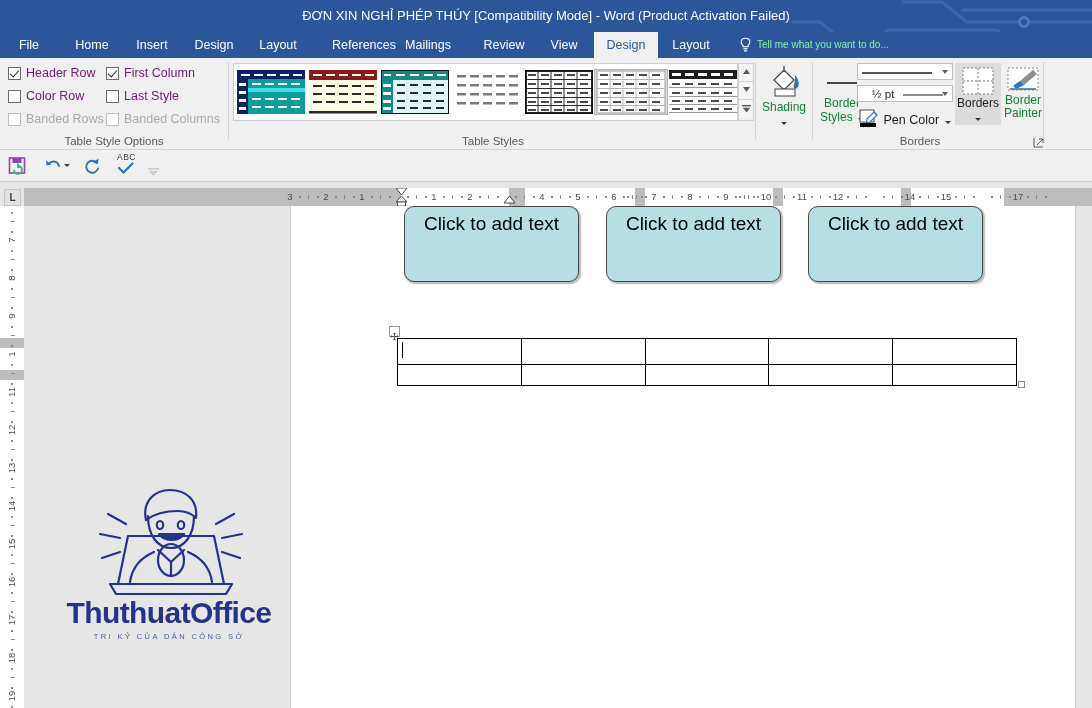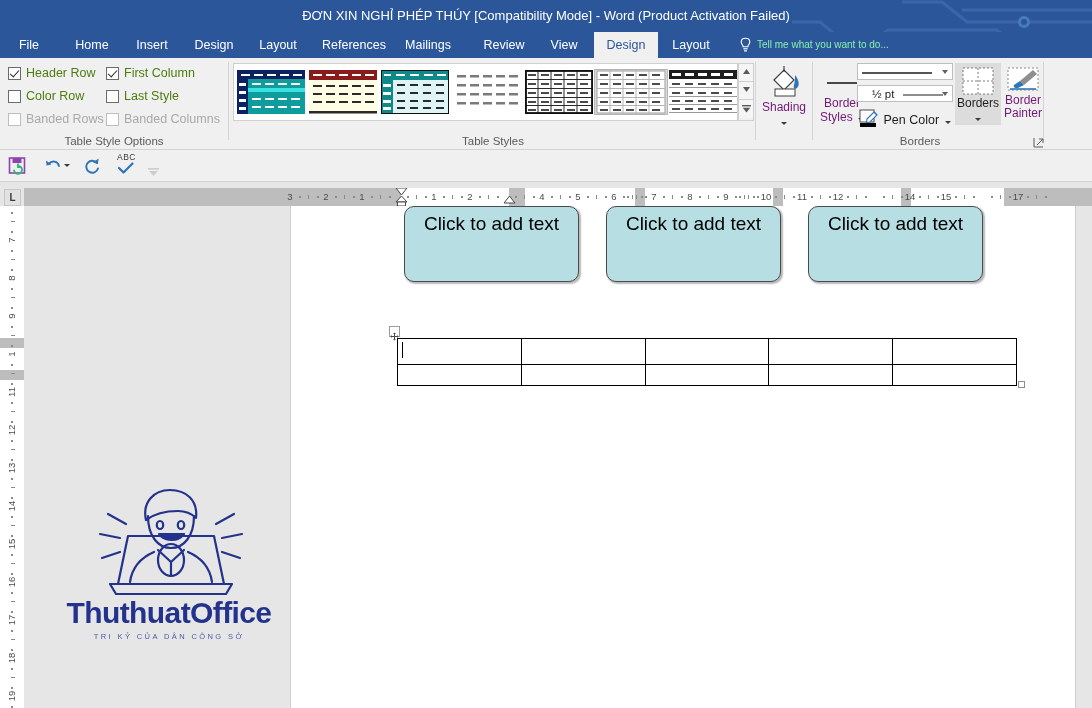--- a/index.html
+++ b/index.html
@@ -79,21 +79,21 @@
     border: 1px solid #6b6b6b; background: #ffffff;
     vertical-align: -2px; position: relative;
   }
   .chk.dim { border-color: #bdbdbd; }
   .chk.on::after {
     content: ""; position: absolute; left: 3px; top: 0px;
     width: 4px; height: 8px; border: solid #2a2a2a;
     border-width: 0 1.6px 1.6px 0; transform: rotate(42deg);
   }
   .chklabel {
-    display: inline-block; font-size: 12.5px; color: #4d7c0f;
+    display: inline-block; font-size: 12.5px; color: #701a75;
     margin-left: 5px; vertical-align: 1px;
   }
   .chklabel.dim { color: #a9a9a9; }
 
   
   .gallery {
     position: absolute; left: 233px; top: 63px; width: 505px; height: 58px;
     background: #ffffff; border: 1px solid #cfcfcf;
     overflow: hidden;
   }
@@ -108,21 +108,21 @@
     background: #f0f0f0; border: 1px solid #cfcfcf;
   }
   .gal-btn {
     position: absolute; left: 0; width: 14px; height: 18px;
     border-bottom: 1px solid #cfcfcf; background: #f5f5f5;
   }
   .gal-btn svg { display:block; margin: 5px auto 0; }
 
   
   .bigbtn {
-    position: absolute; text-align: center; font-size: 12px; color: #701a75;
+    position: absolute; text-align: center; font-size: 12px; color: #15803d;
   }
   .bigbtn .cap { display: block; line-height: 13px; }
   .caret-d {
     display: inline-block; width: 0; height: 0;
     border-left: 3.5px solid transparent; border-right: 3.5px solid transparent;
     border-top: 3.5px solid #3c3c3c;
   }
 
   
   .linebox {
@@ -284,21 +284,21 @@
       </g>
     </svg>
   </div>
 
   <div class="tabbar">
     <div class="tab" style="left:10px;width:38px;">File</div>
     <div class="tab" style="left:68px;width:48px;">Home</div>
     <div class="tab" style="left:128px;width:48px;">Insert</div>
     <div class="tab" style="left:188px;width:52px;">Design</div>
     <div class="tab" style="left:252px;width:52px;">Layout</div>
-    <div class="tab" style="left:312px;width:84px;">References</div>
+    <div class="tab" style="left:312px;width:84px;text-align:right;">References</div>
     <div class="tab" style="left:396px;width:64px;">Mailings</div>
     <div class="tab" style="left:474px;width:60px;">Review</div>
     <div class="tab" style="left:542px;width:44px;">View</div>
     <div class="tab active" style="left:594px;width:64px;">Design</div>
     <div class="tab" style="left:662px;width:58px;">Layout</div>
 
     <svg class="bulb" viewBox="0 0 15 16">
       <path d="M7.5 1.2 C4.9 1.2 3.2 3 3.2 5.1 c0 1.7 1.1 2.7 1.8 3.6 v1.1 h5 V8.7 c0.7 -0.9 1.8 -1.9 1.8 -3.6 C11.8 3 10.1 1.2 7.5 1.2 z" fill="none" stroke="#ffffff" stroke-width="1.1"></path>
       <rect x="5.4" y="11.2" width="4.2" height="1.2" fill="#ffffff"></rect>
       <rect x="6" y="13.3" width="3" height="1.2" fill="#ffffff"></rect>

